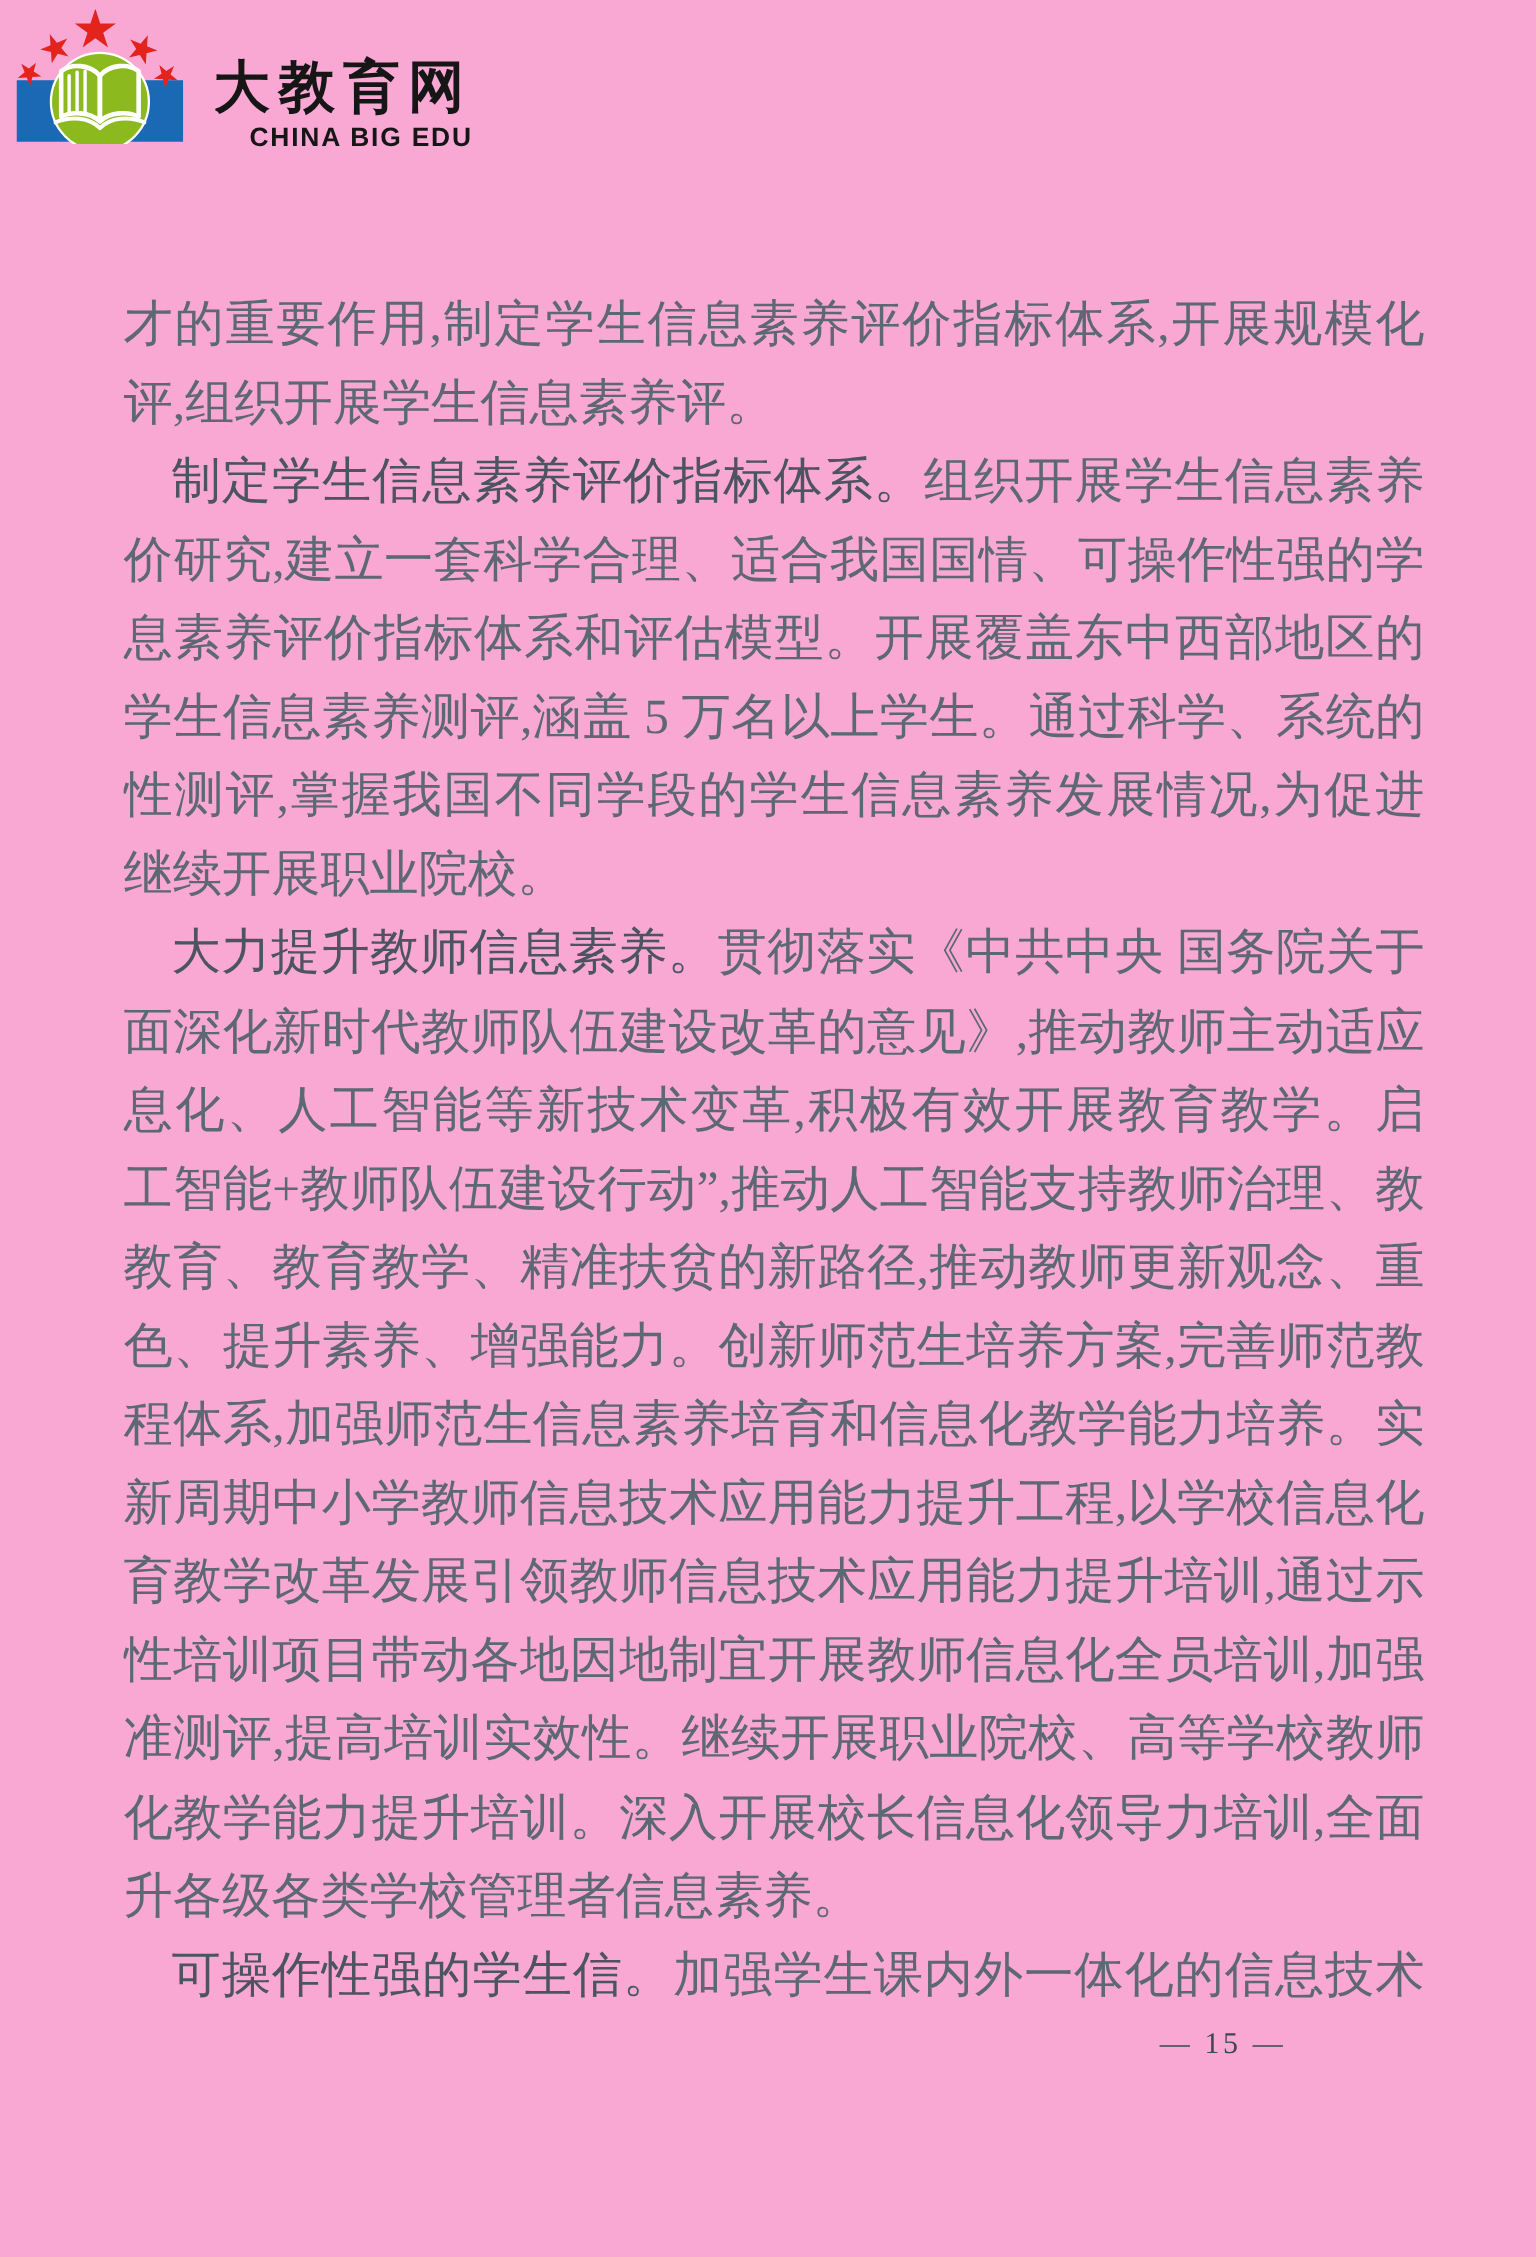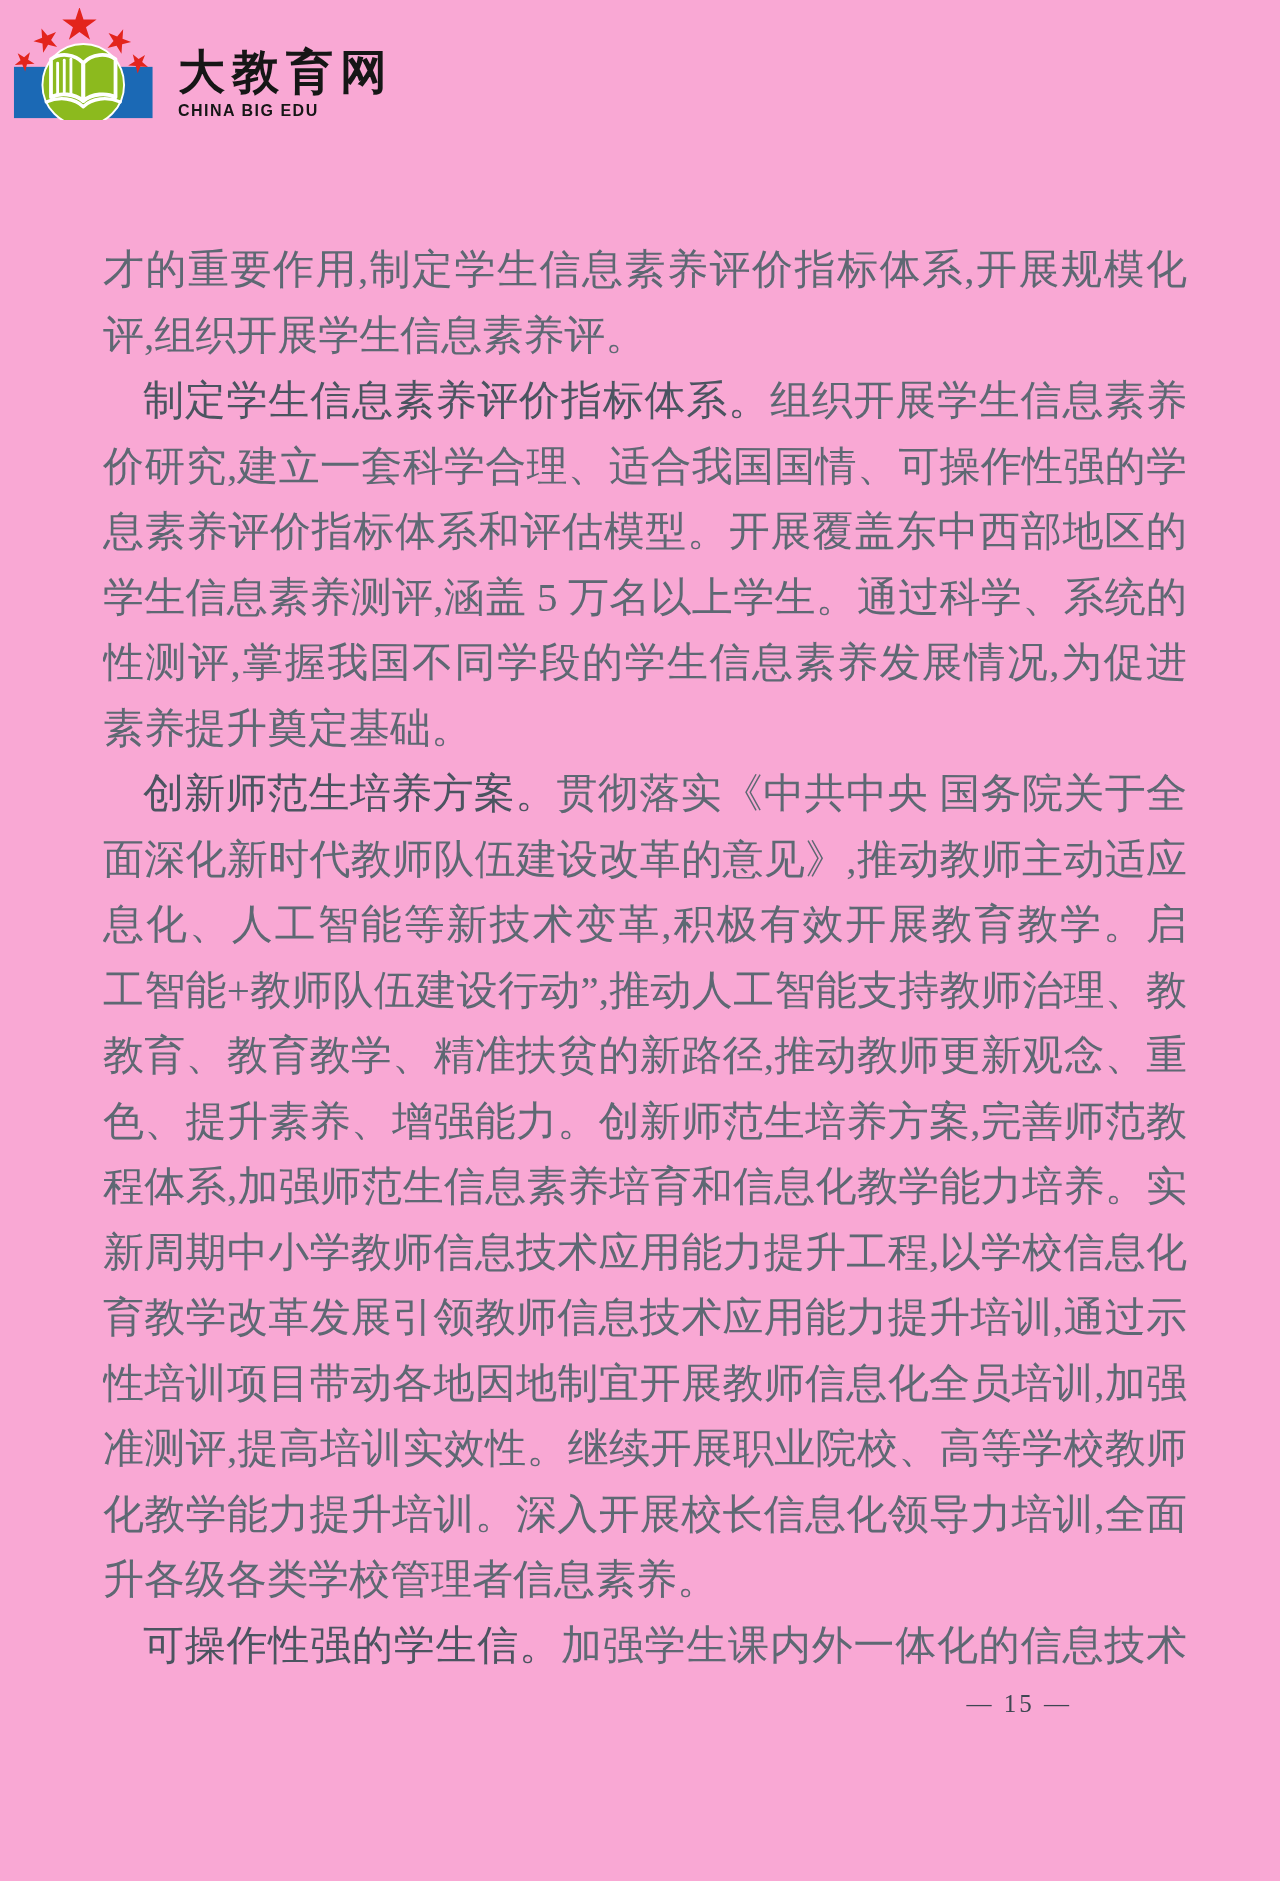--- a/index.html
+++ b/index.html
@@ -17,22 +17,22 @@
   }
   .logo-emblem{display:block;}
   .logo-textcol{margin-top:40px;}
   .logo-zh{
     font-family:"Liberation Sans","DejaVu Sans",sans-serif;
     font-size:47px;font-weight:900;letter-spacing:7px;
     line-height:1;color:var(--logo-black,#161616);white-space:nowrap;
   }
   .logo-en{
     font-family:"Liberation Sans","DejaVu Sans",sans-serif;
-    font-size:16px;font-weight:700;letter-spacing:1.5px;
-    margin-top:7px;color:var(--logo-black,#161616);white-space:nowrap;
+    font-size:22px;font-weight:700;letter-spacing:1.5px;
+    margin-top:7px;color:var(--logo-black,#161616);white-space:nowrap;text-align:right;
   }
   
   .body-text{
     position:absolute;left:103px;top:237px;width:1084px;
   }
   .line{
     height:65.5px;line-height:65.5px;
     font-size:41px;
     color:var(--body-color,#5e6873);
     text-align:justify;
@@ -99,22 +99,22 @@
   </div>
 
   <div class="body-text">
       <div class="line full"><span>才的重要作用,制定学生信息素养评价指标体系,开展规模化测</span></div>
       <div class="line"><span>评,组织开展学生信息素养评。</span></div>
       <div class="line indent full"><span class="lead">制定学生信息素养评价指标体系。</span><span>组织开展学生信息素养评</span></div>
       <div class="line full"><span>价研究,建立一套科学合理、适合我国国情、可操作性强的学生信</span></div>
       <div class="line full"><span>息素养评价指标体系和评估模型。开展覆盖东中西部地区的中小</span></div>
       <div class="line full"><span>学生信息素养测评,涵盖 5 万名以上学生。通过科学、系统的持续</span></div>
       <div class="line full"><span>性测评,掌握我国不同学段的学生信息素养发展情况,为促进信息</span></div>
-      <div class="line"><span>素养提升奠定基础。</span></div>
-      <div class="line indent full"><span class="lead">创新师范生培养方案。</span><span>贯彻落实《中共中央 国务院关于全</span></div>
+      <div class="line"><span>继续开展职业院校。</span></div>
+      <div class="line indent full"><span class="lead">大力提升教师信息素养。</span><span>贯彻落实《中共中央 国务院关于全</span></div>
       <div class="line full"><span>面深化新时代教师队伍建设改革的意见》,推动教师主动适应信</span></div>
       <div class="line full"><span>息化、人工智能等新技术变革,积极有效开展教育教学。启动“人</span></div>
       <div class="line full"><span>工智能+教师队伍建设行动”,推动人工智能支持教师治理、教师</span></div>
       <div class="line full"><span>教育、教育教学、精准扶贫的新路径,推动教师更新观念、重塑角</span></div>
       <div class="line full"><span>色、提升素养、增强能力。创新师范生培养方案,完善师范教育课</span></div>
       <div class="line full"><span>程体系,加强师范生信息素养培育和信息化教学能力培养。实施</span></div>
       <div class="line full"><span>新周期中小学教师信息技术应用能力提升工程,以学校信息化教</span></div>
       <div class="line full"><span>育教学改革发展引领教师信息技术应用能力提升培训,通过示范</span></div>
       <div class="line full"><span>性培训项目带动各地因地制宜开展教师信息化全员培训,加强精</span></div>
       <div class="line full"><span>准测评,提高培训实效性。继续开展职业院校、高等学校教师信息</span></div>

